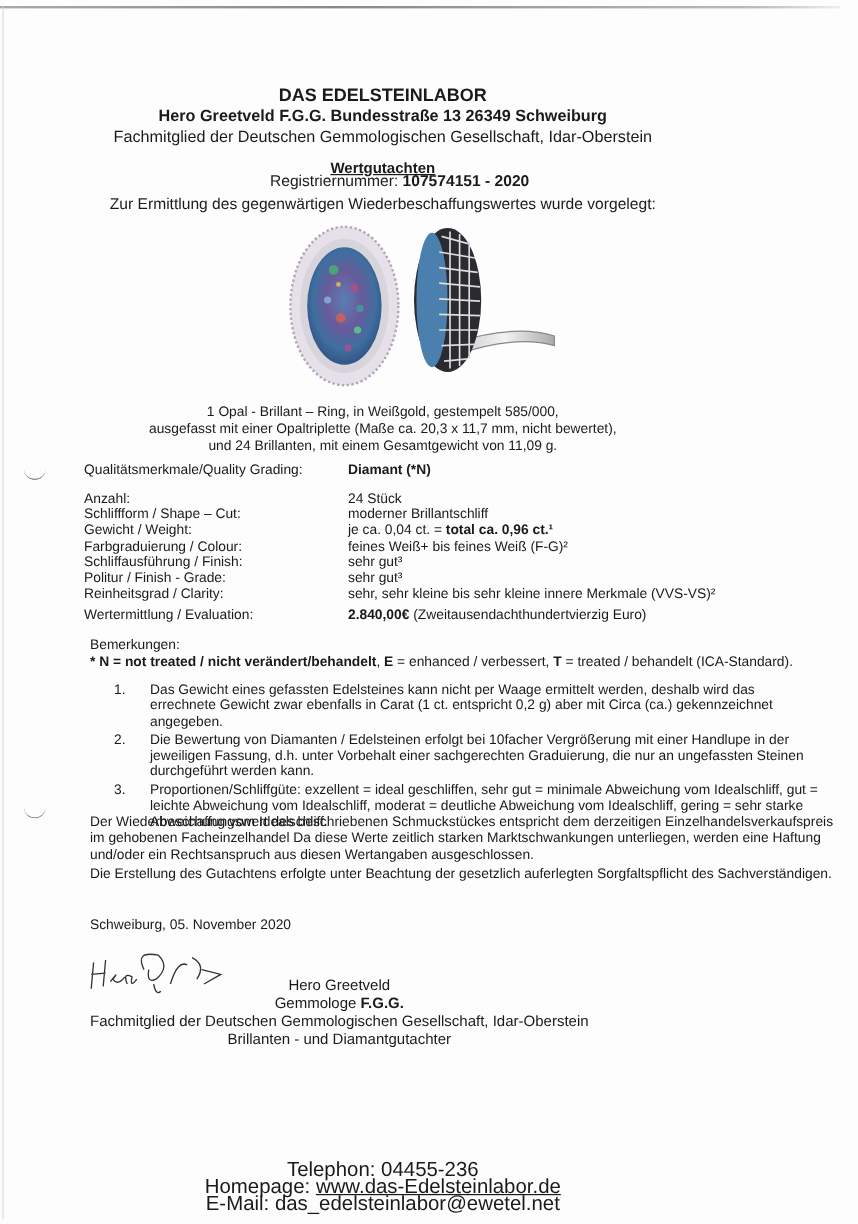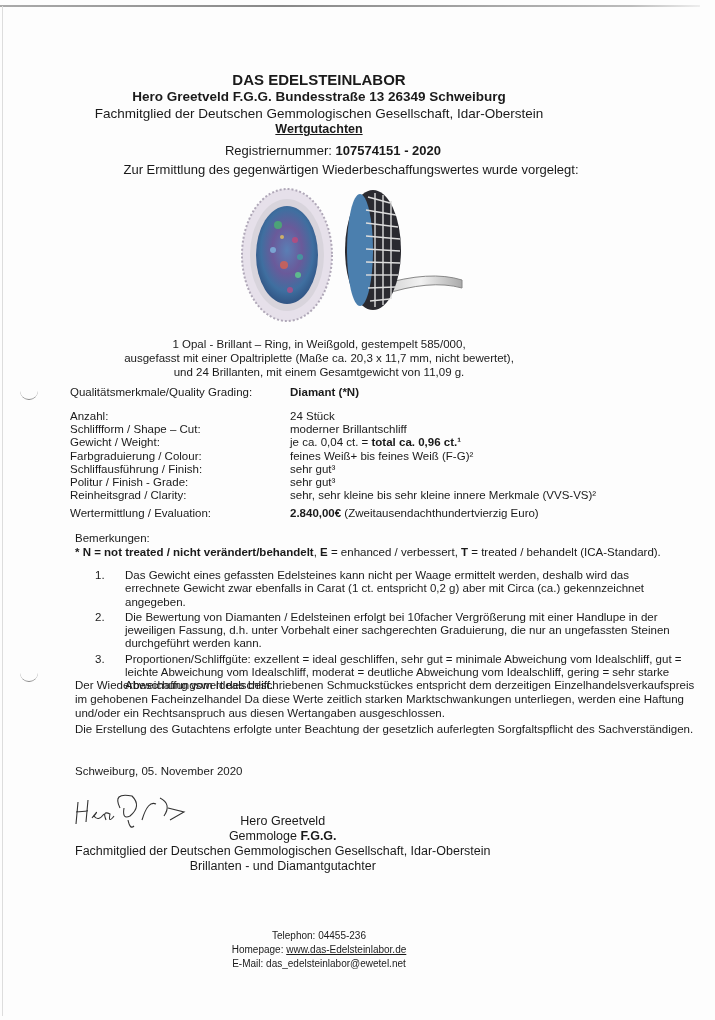--- a/index.html
+++ b/index.html
@@ -6,36 +6,36 @@
   html, body { width: 715px; height: 1020px; background: #fdfdfd; overflow: hidden; }
   body { position: relative; font-family: "Liberation Sans", sans-serif; color: #1a1a1a; }
   .topline { position: absolute; left: 0; top: 5px; width: 700px; height: 2px; background: linear-gradient(90deg,#aaa,#888 40%,#bbb 90%,#eee); }
   .leftline { position: absolute; left: 2px; top: 6px; width: 1px; height: 1010px; background: #ddd; }
   .punch { position: absolute; left: 20px; width: 18px; height: 10px; border-bottom: 1.5px solid #888; border-radius: 0 0 10px 10px; }
   .abs { position: absolute; }
   .center { left: 0; width: 638px; text-align: center; }
   .h1 { top: 71px; font-size: 15px; font-weight: bold; }
   .h2 { top: 89px; font-size: 13.5px; font-weight: bold; text-align: center; }
   .h3 { top: 106px; font-size: 13.5px; }
-  .h4 { top: 122px; font-size: 12.5px; font-weight: bold; text-decoration: underline; }
+  .h4 { top: 133px; font-size: 12.5px; font-weight: bold; text-decoration: underline; }
   .h5 { top: 143px; font-size: 13px; padding-left: 28px; }
-  .h6 { top: 162px; font-size: 13px; margin-left: 32px; }
+  .h6 { top: 162px; font-size: 13px; }
   .ringbox { position: absolute; top: 185px; left: 240px; width: 225px; height: 140px; }
   .desc { top: 337px; font-size: 11.5px; line-height: 14px; }
   .lbl { position: absolute; left: 70px; font-size: 11.5px; line-height: 13.2px; }
   .val { position: absolute; left: 290px; font-size: 11.5px; line-height: 13.2px; }
   .b { font-weight: bold; }
   .notes { position: absolute; left: 75px; top: 531px; font-size: 11.5px; line-height: 14px; }
   .list { position: absolute; left: 95px; top: 569px; width: 590px; font-size: 11.5px; line-height: 13.3px; }
   .li { display: flex; margin-bottom: 2px; }
   .li .n { width: 30px; flex: none; }
   .para { position: absolute; left: 75px; width: 620px; font-size: 11.5px; line-height: 14px; }
   .sig { position: absolute; left: 72px; top: 790px; width: 120px; height: 40px; }
   .signer { position: absolute; left: 75px; font-size: 12.5px; line-height: 15px; text-align: center; }
-  .footer { top: 929px; font-size: 10px; line-height: 14px; }
+  .footer { top: 968px; font-size: 17px; line-height: 14px; }
   .u { text-decoration: underline; }
 </style>
 </head>
 <body>
 
 <div class="topline"></div>
 <div class="leftline"></div>
 <div class="punch" style="top:390px"></div>
 <div class="punch" style="top:672px"></div>
 

